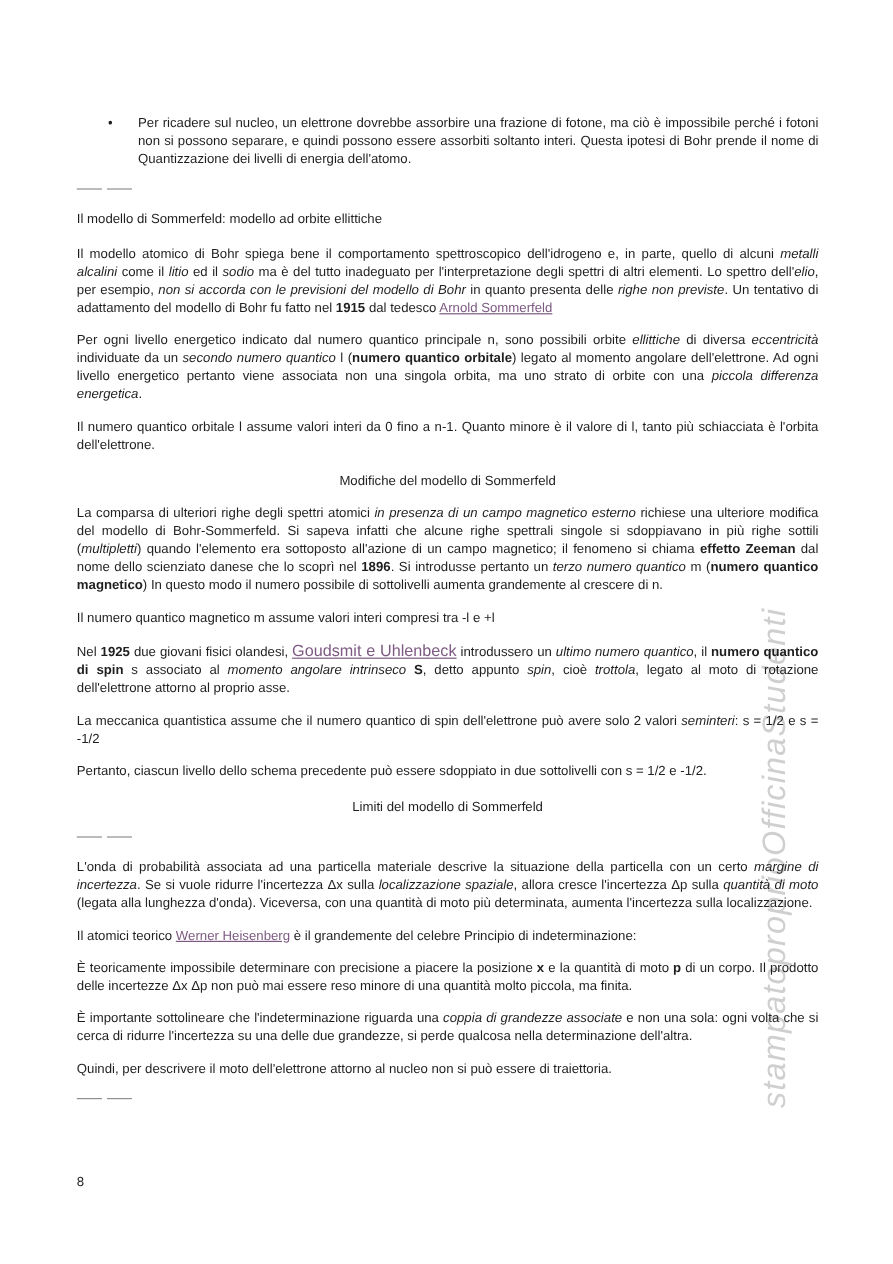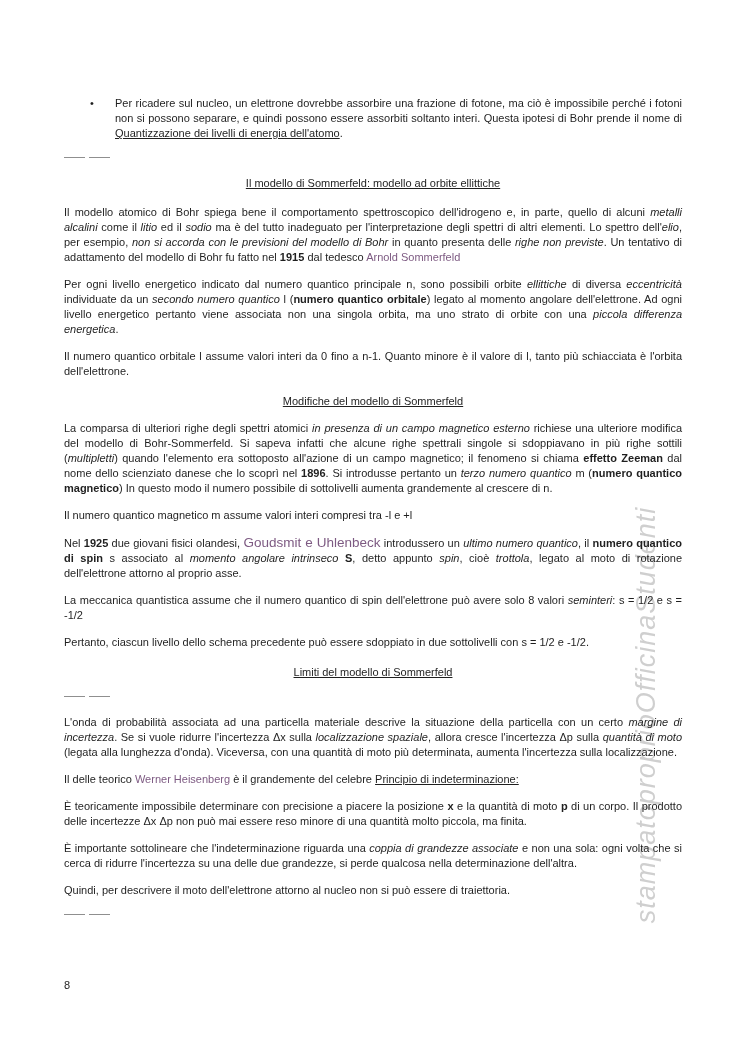--- a/index.html
+++ b/index.html
@@ -15,31 +15,31 @@
   .page{position:absolute;inset:0;background:#fff;}
   .content{
     position:absolute;
     left:64px;right:62px;top:96px;
   }
   .block{margin:0 0 12px 0;}
   .para{text-align:justify;}
   .bullet{display:flex;text-align:justify;}
   .bullet-glyph{width:25px;margin-left:26px;flex:0 0 auto;}
   .bullet-text{flex:1 1 auto;}
-  .heading{text-align:center;margin:17px 0 14px 0;}
+  .heading{margin:17px 0 14px 0;}
   .subheading{text-align:center;margin:15px 0 12px 0;}
   .separator{
     width:46px;height:1px;border:0;
     margin:16px 0 18px 0;
     background:linear-gradient(to right,#8f8f8f 0,#8f8f8f 45%,transparent 45%,transparent 55%,#8f8f8f 55%,#8f8f8f 100%);
   }
   .it{font-style:italic;}
   .bd{font-weight:bold;}
-  .ul{text-decoration:underline;}
-  .lk{color:#7d5a82;cursor:pointer;}
+  .ul{}
+  .lk{color:#7d5a82;text-decoration:underline;cursor:pointer;}
   .lg{font-size:13.5px;}
   .watermark{
     position:absolute;
     top:715px;left:646px;
     transform:translate(-50%,-50%) rotate(-90deg);
     transform-origin:center center;
     white-space:nowrap;
     font-size:27px;
     font-style:italic;
     color:#c7c7c7;
@@ -65,25 +65,25 @@
       </div>
       <div class="block separator"></div>
       <div class="block heading"><span class="ul">Il modello di Sommerfeld: modello ad orbite ellittiche</span></div>
       <div class="block para"><span>Il modello atomico di Bohr spiega bene il comportamento spettroscopico dell'idrogeno e, in parte, quello di alcuni </span><span class="it">metalli alcalini</span><span> come il </span><span class="it">litio</span><span> ed il </span><span class="it">sodio</span><span> ma è del tutto inadeguato per l'interpretazione degli spettri di altri elementi. Lo spettro dell'</span><span class="it">elio</span><span>, per esempio, </span><span class="it">non si accorda con le previsioni del modello di Bohr</span><span> in quanto presenta delle </span><span class="it">righe non previste</span><span>. Un tentativo di adattamento del modello di Bohr fu fatto nel </span><span class="bd">1915</span><span> dal tedesco </span><a class="lk">Arnold Sommerfeld</a></div>
       <div class="block para"><span>Per ogni livello energetico indicato dal numero quantico principale n, sono possibili orbite </span><span class="it">ellittiche</span><span> di diversa </span><span class="it">eccentricità</span><span> individuate da un </span><span class="it">secondo numero quantico</span><span> l (</span><span class="bd">numero quantico orbitale</span><span>) legato al momento angolare dell'elettrone. Ad ogni livello energetico pertanto viene associata non una singola orbita, ma uno strato di orbite con una </span><span class="it">piccola differenza energetica</span><span>.</span></div>
       <div class="block para"><span>Il numero quantico orbitale l assume valori interi da 0 fino a n-1. Quanto minore è il valore di l, tanto più schiacciata è l'orbita dell'elettrone.</span></div>
       <div class="block subheading"><span class="ul">Modifiche del modello di Sommerfeld</span></div>
       <div class="block para"><span>La comparsa di ulteriori righe degli spettri atomici </span><span class="it">in presenza di un campo magnetico esterno</span><span> richiese una ulteriore modifica del modello di Bohr-Sommerfeld. Si sapeva infatti che alcune righe spettrali singole si sdoppiavano in più righe sottili (</span><span class="it">multipletti</span><span>) quando l'elemento era sottoposto all'azione di un campo magnetico; il fenomeno si chiama </span><span class="bd">effetto Zeeman</span><span> dal nome dello scienziato danese che lo scoprì nel </span><span class="bd">1896</span><span>. Si introdusse pertanto un </span><span class="it">terzo numero quantico</span><span> m (</span><span class="bd">numero quantico magnetico</span><span>) In questo modo il numero possibile di sottolivelli aumenta grandemente al crescere di n.</span></div>
       <div class="block para"><span>Il numero quantico magnetico m assume valori interi compresi tra -l e +l</span></div>
       <div class="block para"><span>Nel </span><span class="bd">1925</span><span> due giovani fisici olandesi, </span><a class="lk lg">Goudsmit e Uhlenbeck</a><span> introdussero un </span><span class="it">ultimo numero quantico</span><span>, il </span><span class="bd">numero quantico di spin</span><span> s associato al </span><span class="it">momento angolare intrinseco</span><span> </span><span class="bd">S</span><span>, detto appunto </span><span class="it">spin</span><span>, cioè </span><span class="it">trottola</span><span>, legato al moto di rotazione dell'elettrone attorno al proprio asse.</span></div>
-      <div class="block para"><span>La meccanica quantistica assume che il numero quantico di spin dell'elettrone può avere solo 8 valori </span><span class="it">seminteri</span><span>: s = 1/2 e s = -1/2</span></div>
+      <div class="block para"><span>La meccanica quantistica assume che il numero quantico di spin dell'elettrone può avere solo 2 valori </span><span class="it">seminteri</span><span>: s = 1/2 e s = -1/2</span></div>
       <div class="block para"><span>Pertanto, ciascun livello dello schema precedente può essere sdoppiato in due sottolivelli con s = 1/2 e -1/2.</span></div>
       <div class="block subheading"><span class="ul">Limiti del modello di Sommerfeld</span></div>
       <div class="block separator"></div>
       <div class="block para"><span>L'onda di probabilità associata ad una particella materiale descrive la situazione della particella con un certo </span><span class="it">margine di incertezza</span><span>. Se si vuole ridurre l'incertezza Δx sulla </span><span class="it">localizzazione spaziale</span><span>, allora cresce l'incertezza Δp sulla </span><span class="it">quantità di moto</span><span> (legata alla lunghezza d'onda). Viceversa, con una quantità di moto più determinata, aumenta l'incertezza sulla localizzazione.</span></div>
-      <div class="block para"><span>Il delle teorico </span><a class="lk">Werner Heisenberg</a><span> è il grandemente del celebre </span><span class="ul">Principio di indeterminazione:</span></div>
+      <div class="block para"><span>Il atomici teorico </span><a class="lk">Werner Heisenberg</a><span> è il grandemente del celebre </span><span class="ul">Principio di indeterminazione:</span></div>
       <div class="block para"><span>È teoricamente impossibile determinare con precisione a piacere la posizione </span><span class="bd">x</span><span> e la quantità di moto </span><span class="bd">p</span><span> di un corpo. Il prodotto delle incertezze Δx Δp non può mai essere reso minore di una quantità molto piccola, ma finita.</span></div>
       <div class="block para"><span>È importante sottolineare che l'indeterminazione riguarda una </span><span class="it">coppia di grandezze associate</span><span> e non una sola: ogni volta che si cerca di ridurre l'incertezza su una delle due grandezze, si perde qualcosa nella determinazione dell'altra.</span></div>
       <div class="block para"><span>Quindi, per descrivere il moto dell'elettrone attorno al nucleo non si può essere di traiettoria.</span></div>
       <div class="block separator"></div>
     </main>
   <div class="page-number">8</div>
 </div>
 
 </body></html>

